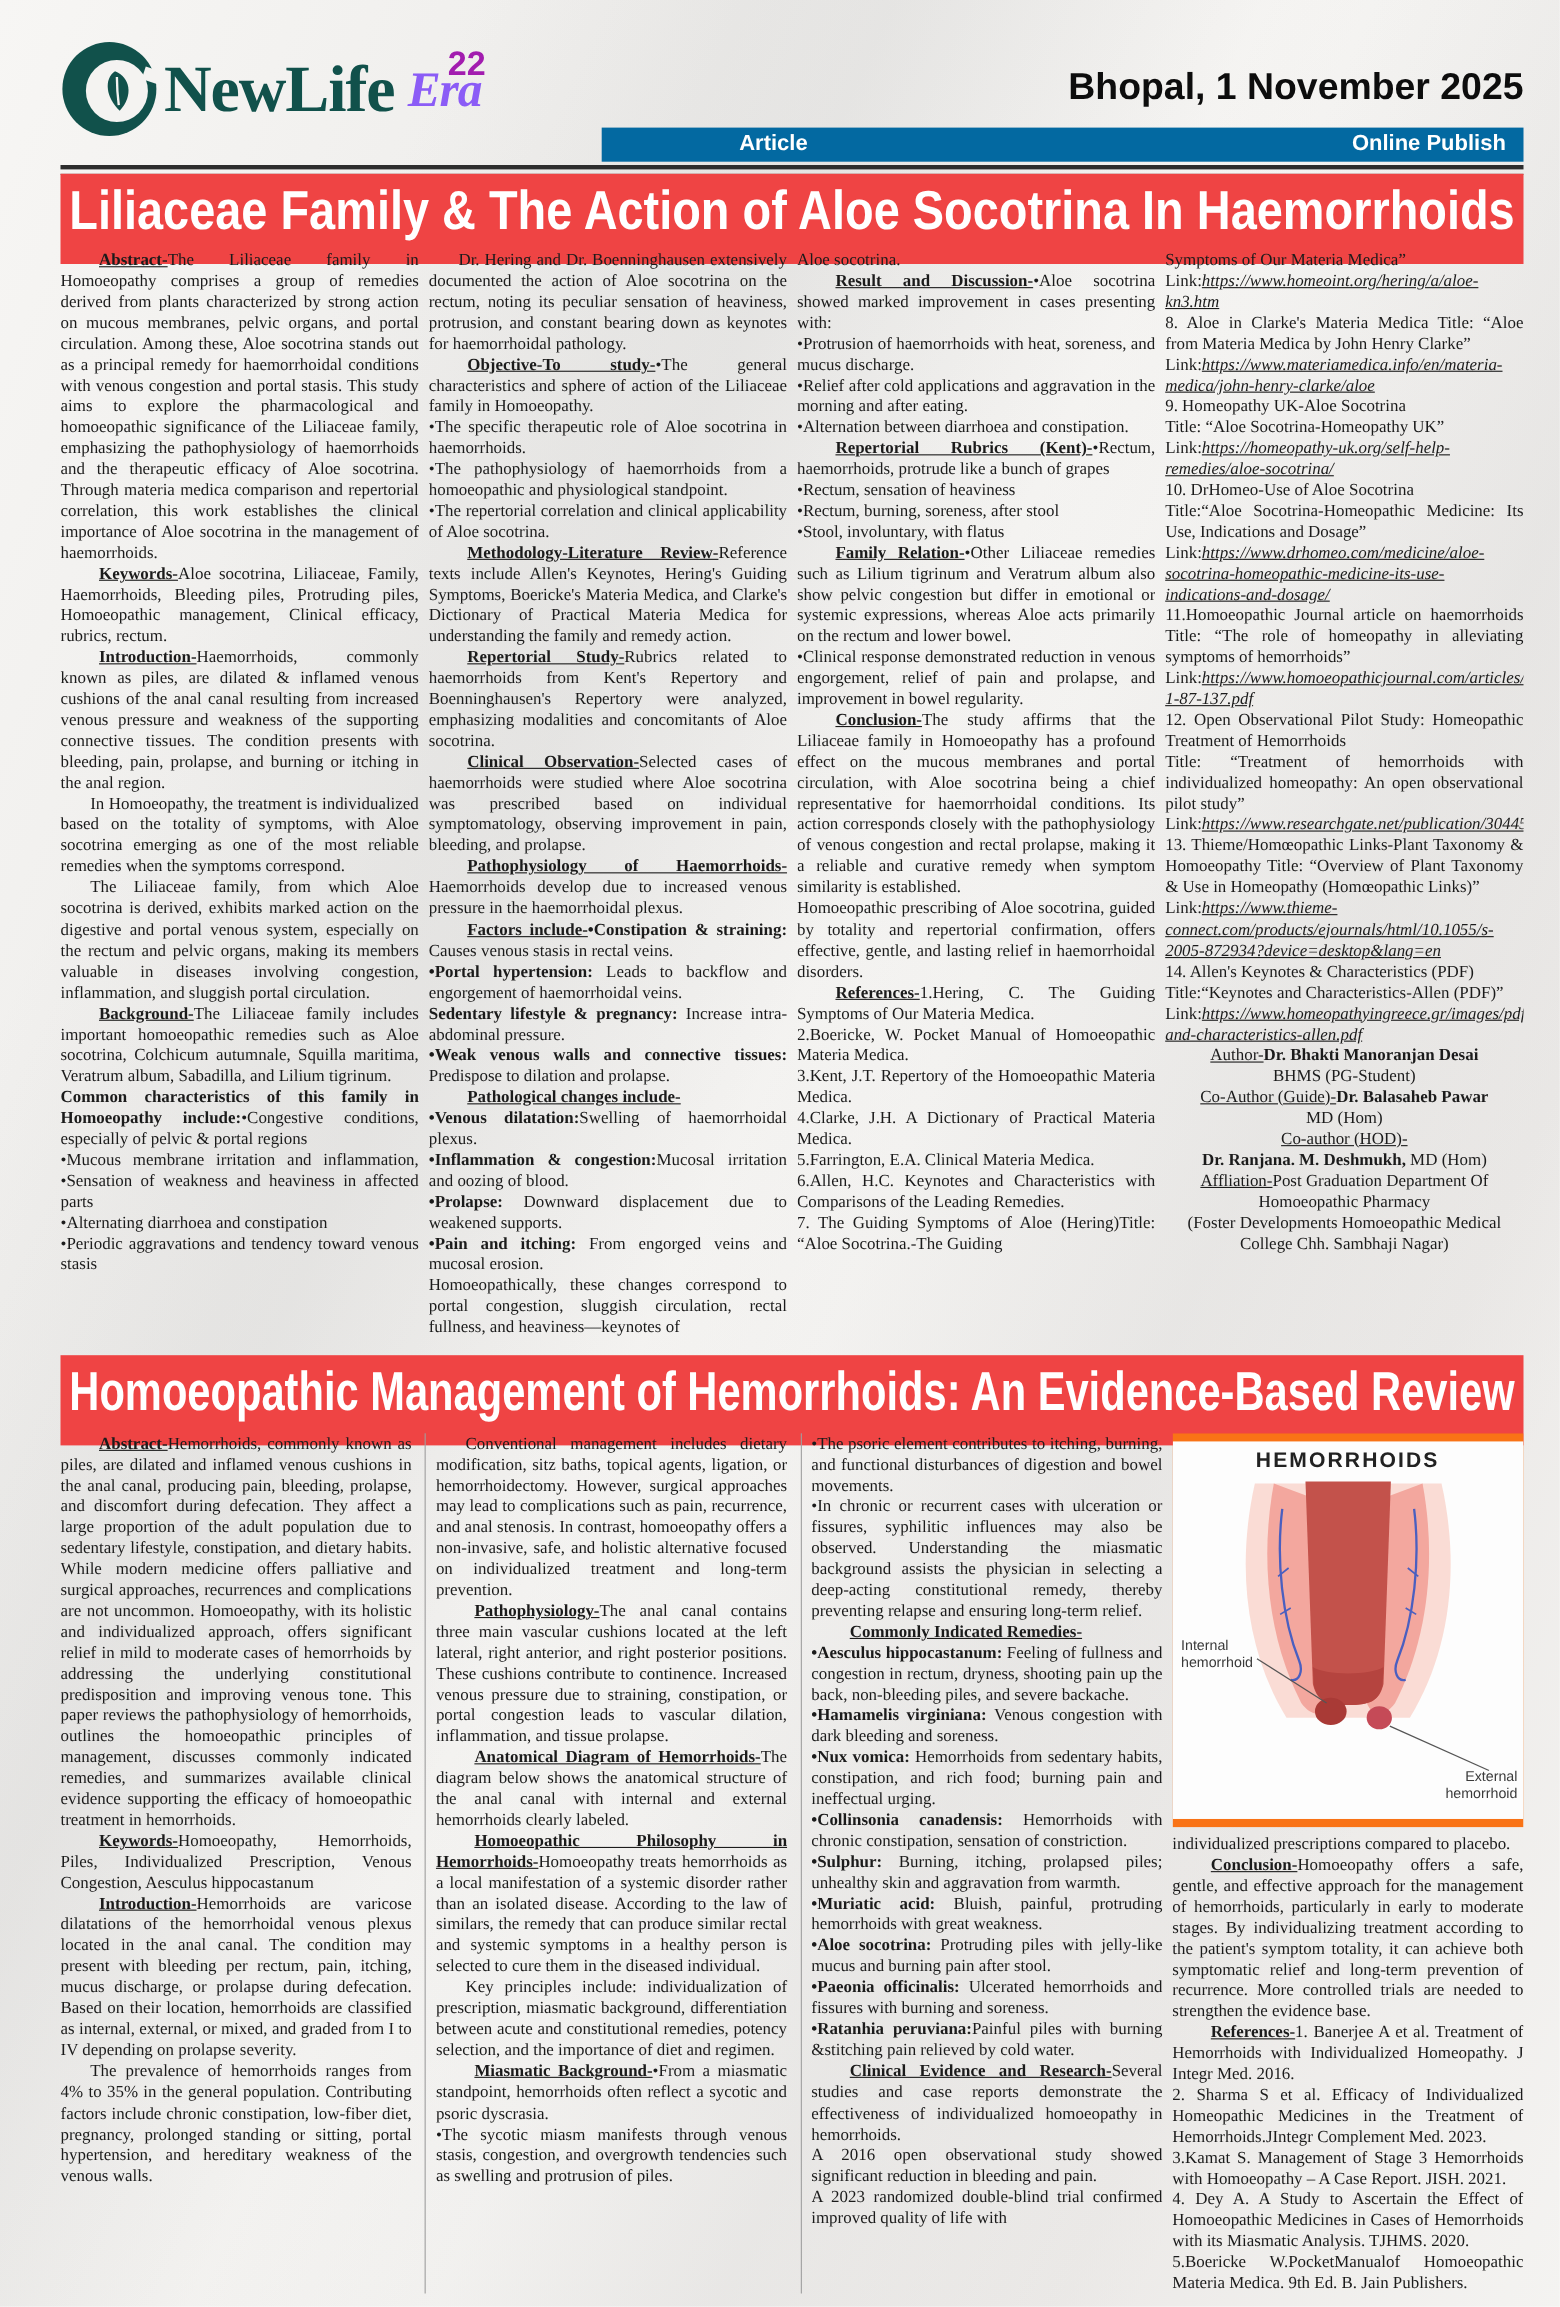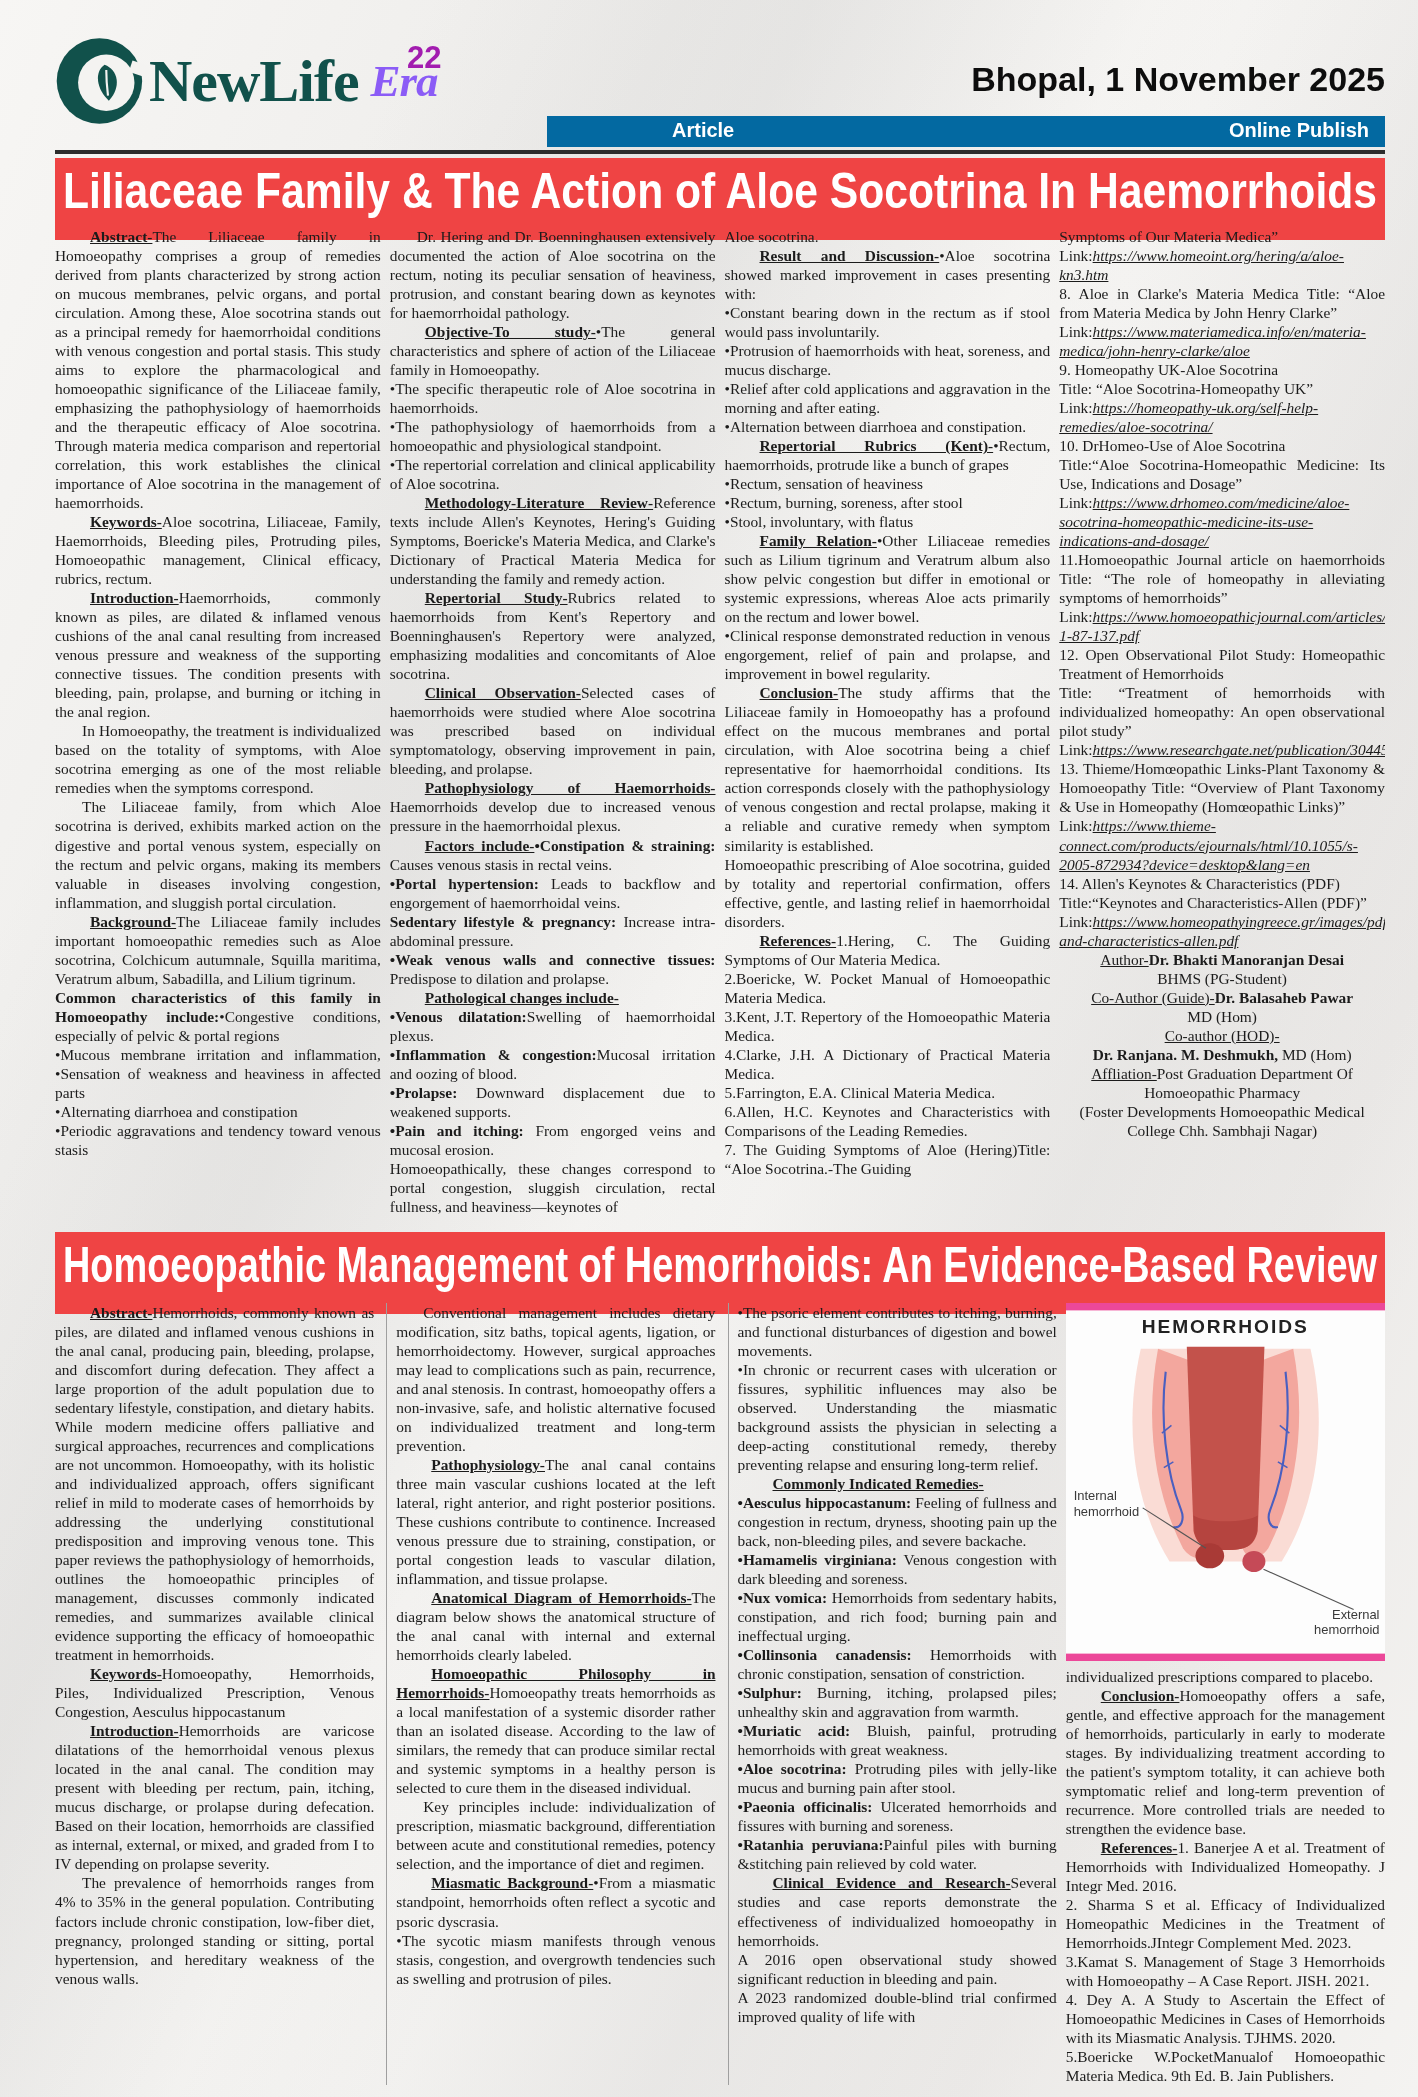--- a/index.html
+++ b/index.html
@@ -36,21 +36,21 @@
   .col{flex:1 1 0;overflow:hidden;min-width:0;}
   .col.sep{border-right:1px solid #9f9f9f;padding-right:12px;}
   .para{margin:0;text-align:justify;font-size:15.4px;line-height:1.235;}
   .ind{text-indent:27px;}
   .rt{text-align:center;}
   .b{font-weight:bold;}
   .u{text-decoration:underline;margin-left:35px;}
   .pre{text-decoration:underline;}
   .lk{font-style:italic;text-decoration:underline;}
   
-  .fig{margin:0 0 6px 0;background:#ec4899;}
+  .fig{margin:0 0 6px 0;background:#f97316;}
   .fig svg{display:block;width:100%;height:358px;}
 </style>
 </head>
 <body>
 
 <div class="sheen"></div>
 
 <div class="header">
   <div class="logo">
     <span class="logoicon">
@@ -110,21 +110,20 @@
       <p class="para"><span class="b u">Pathological changes include-</span></p>
       <p class="para"><span class="b">•Venous dilatation:</span><span class="t">Swelling of haemorrhoidal plexus.</span></p>
       <p class="para"><span class="b">•Inflammation &amp; congestion:</span><span class="t">Mucosal irritation and oozing of blood.</span></p>
       <p class="para"><span class="b">•Prolapse:</span><span class="t"> Downward displacement due to weakened supports.</span></p>
       <p class="para"><span class="b">•Pain and itching:</span><span class="t"> From engorged veins and mucosal erosion.</span></p>
       <p class="para"><span class="t">Homoeopathically, these changes correspond to portal congestion, sluggish circulation, rectal fullness, and heaviness—keynotes of</span></p>
     </div>
   <div class="col">
       <p class="para"><span class="t">Aloe socotrina.</span></p>
       <p class="para"><span class="b u">Result and Discussion-</span><span class="t">•Aloe socotrina showed marked improvement in cases presenting with:</span></p>
-      <p class="para"><span class="t">•Constant bearing down in the rectum as if stool would pass involuntarily.</span></p>
       <p class="para"><span class="t">•Protrusion of haemorrhoids with heat, soreness, and mucus discharge.</span></p>
       <p class="para"><span class="t">•Relief after cold applications and aggravation in the morning and after eating.</span></p>
       <p class="para"><span class="t">•Alternation between diarrhoea and constipation.</span></p>
       <p class="para"><span class="b u">Repertorial Rubrics (Kent)-</span><span class="t">•Rectum, haemorrhoids, protrude like a bunch of grapes</span></p>
       <p class="para"><span class="t">•Rectum, sensation of heaviness</span></p>
       <p class="para"><span class="t">•Rectum, burning, soreness, after stool</span></p>
       <p class="para"><span class="t">•Stool, involuntary, with flatus</span></p>
       <p class="para"><span class="b u">Family Relation-</span><span class="t">•Other Liliaceae remedies such as Lilium tigrinum and Veratrum album also show pelvic congestion but differ in emotional or systemic expressions, whereas Aloe acts primarily on the rectum and lower bowel.</span></p>
       <p class="para"><span class="t">•Clinical response demonstrated reduction in venous engorgement, relief of pain and prolapse, and improvement in bowel regularity.</span></p>
       <p class="para"><span class="b u">Conclusion-</span><span class="t">The study affirms that the Liliaceae family in Homoeopathy has a profound effect on the mucous membranes and portal circulation, with Aloe socotrina being a chief representative for haemorrhoidal conditions. Its action corresponds closely with the pathophysiology of venous congestion and rectal prolapse, making it a reliable and curative remedy when symptom similarity is established.</span></p>

